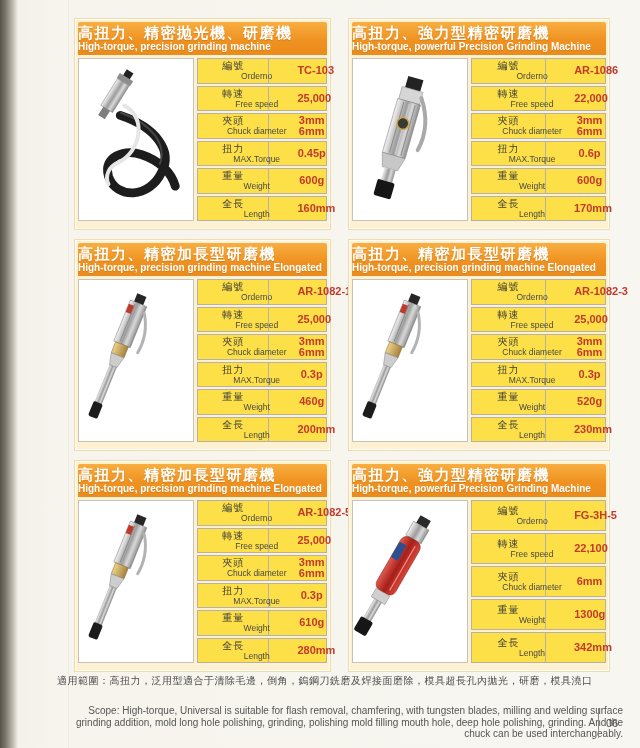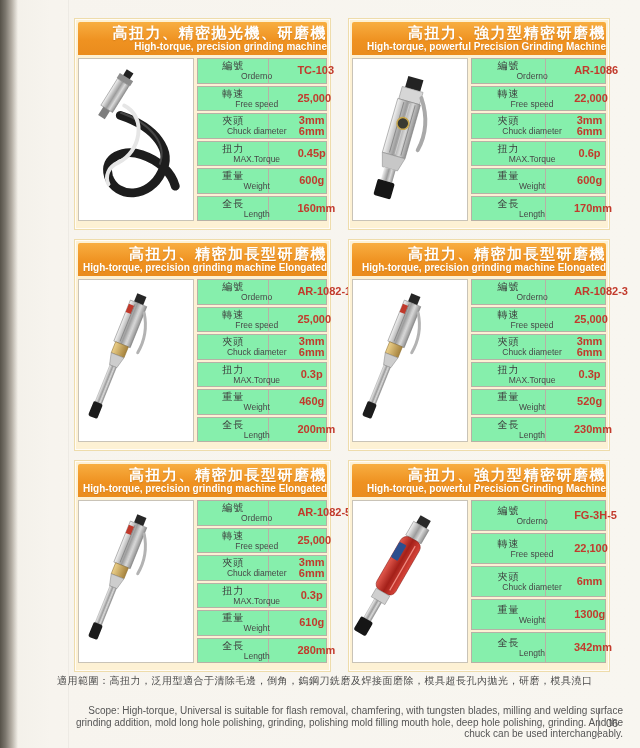--- a/index.html
+++ b/index.html
@@ -25,39 +25,39 @@
     position:absolute;left:74px;top:18px;width:536px;
     display:grid;grid-template-columns:257px 262px;column-gap:17px;row-gap:9px;
   }
   .panel{
     height:212px;box-sizing:border-box;
     background:#fdf1d4;border:1px solid #eedcab;
     padding:3px;box-shadow:0 0 0 1px rgba(255,255,255,0.8) inset;
   }
   .panel-header{
     background:linear-gradient(180deg,#f8ae41 0%,#ef9221 55%,#ea8c1d 100%);
-    color:#fff;text-align:right;padding:2px 0 3px;
+    color:#fff;text-align:left;padding:2px 0 3px;
     border-radius:2px 2px 0 0;
   }
   .title-zh{
     font-size:15px;font-weight:bold;letter-spacing:1.5px;line-height:17px;white-space:nowrap;
     text-shadow:0 1px 1px rgba(160,90,0,0.35);
   }
   .title-en{
     font-size:10px;font-weight:bold;line-height:11px;white-space:nowrap;
     text-shadow:0 1px 1px rgba(160,90,0,0.3);
   }
   .panel-body{display:flex;margin-top:3px;height:163px;}
   .img-box{
     width:116px;background:#fff;border:1px solid #c9c3b7;
     margin-right:3px;box-sizing:border-box;position:relative;flex:none;
   }
   .img-box svg{position:absolute;inset:0;width:100%;height:100%;}
   .spec-table{flex:1;display:flex;flex-direction:column;gap:2px;min-width:0;}
-  .row{flex:1;display:flex;background:#86efac;border:1px solid #b7b1a6;min-height:0;}
+  .row{flex:1;display:flex;background:#fde047;border:1px solid #b7b1a6;min-height:0;}
   .cell{display:flex;flex-direction:column;justify-content:center;align-items:center;}
   .cell.label{width:55%;border-right:1px solid #b7b1a6;}
   .lbl-zh{font-size:10px;color:#3b3b3b;line-height:11px;letter-spacing:1px;}
   .lbl-en{font-size:8.5px;color:#474747;line-height:10px;white-space:nowrap;padding-left:47px;}
   .cell.value{flex:1;color:#c23a2c;font-weight:bold;font-size:11px;line-height:11px;white-space:nowrap;margin-left:28px;}
   .footer{
     position:absolute;left:57px;top:675px;width:566px;color:#4a4a4a;
   }
   .scope-zh{font-size:10px;line-height:12px;letter-spacing:0.5px;}
   .scope-zh2{font-size:10px;line-height:12px;letter-spacing:0.5px;padding-left:32px;}

